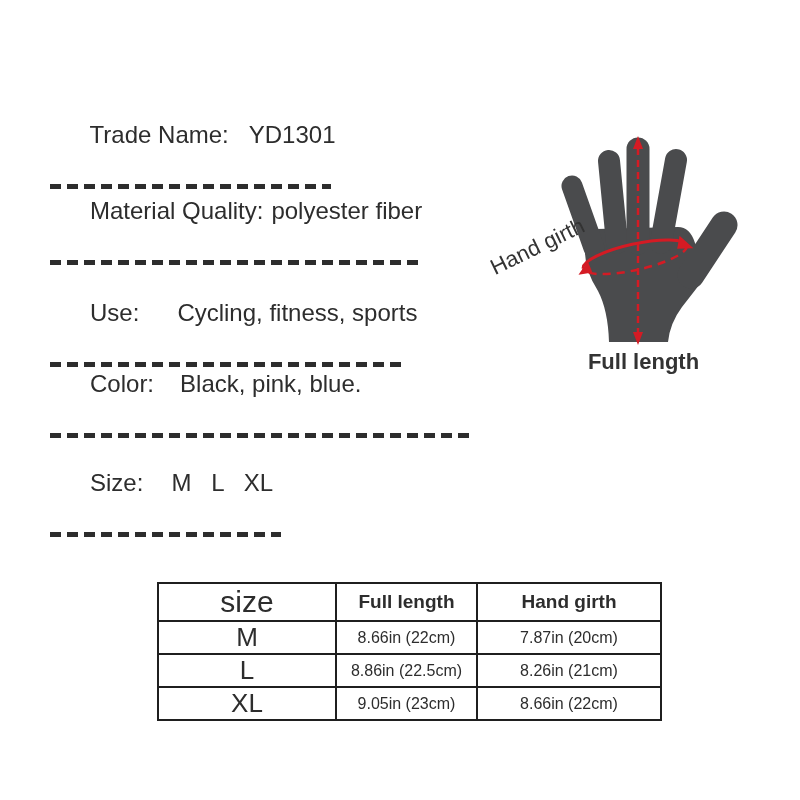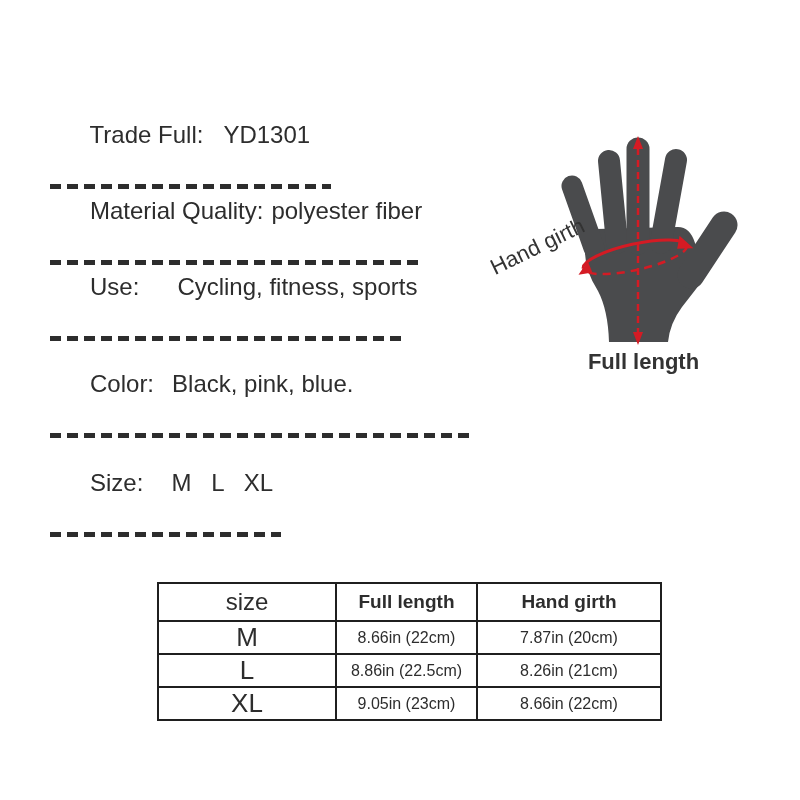--- a/index.html
+++ b/index.html
@@ -80,54 +80,54 @@
     vertical-align: middle;
     padding: 0;
     white-space: nowrap;
     overflow: hidden;
   }
   .size-table thead tr { height: 38px; }
   .size-table tbody tr { height: 31px; }
   .col-size  { width: 178px; }
   .col-full  { width: 141px; }
   .col-girth { width: 184px; }
-  th.hdr-size { font-size: 24px; font-weight: normal; }
+  th.hdr-size { font-size: 30px; font-weight: normal; }
   th.hdr-meas { font-size: 19px; font-weight: 600; }
   td.cell-size { font-size: 26px; }
   td.cell-meas { font-size: 16px; }
 </style>
 </head>
 <body>
 
 <div class="page">
 
   <section class="spec" style="top:90px">
     <div class="spec-line">
-      <span class="spec-label">Trade Full:</span><span class="spec-value" style="margin-left:20px">YD1301</span>
+      <span class="spec-label">Trade Name:</span><span class="spec-value" style="margin-left:20px">YD1301</span>
     </div>
     <div class="dashes" style="width:281px"></div>
   </section>
 
   <section class="spec" style="top:166px">
     <div class="spec-line">
       <span class="spec-label">Material Quality:</span><span class="spec-value" style="margin-left:8px">polyester fiber</span>
     </div>
     <div class="dashes" style="width:370px"></div>
   </section>
 
-  <section class="spec" style="top:242px">
+  <section class="spec" style="top:268px">
     <div class="spec-line">
       <span class="spec-label">Use:</span><span class="spec-value" style="margin-left:38px">Cycling, fitness, sports</span>
     </div>
     <div class="dashes" style="width:352px"></div>
   </section>
 
   <section class="spec" style="top:339px">
     <div class="spec-line">
-      <span class="spec-label">Color:</span><span class="spec-value" style="margin-left:18px">Black, pink, blue.</span>
+      <span class="spec-label">Color:</span><span class="spec-value" style="margin-left:26px">Black, pink, blue.</span>
     </div>
     <div class="dashes" style="width:425px"></div>
   </section>
 
   <section class="spec" style="top:438px">
     <div class="spec-line">
       <span class="spec-label">Size:</span><span class="spec-value" style="margin-left:28px">M   L   XL</span>
     </div>
     <div class="dashes" style="width:231px"></div>
   </section>

